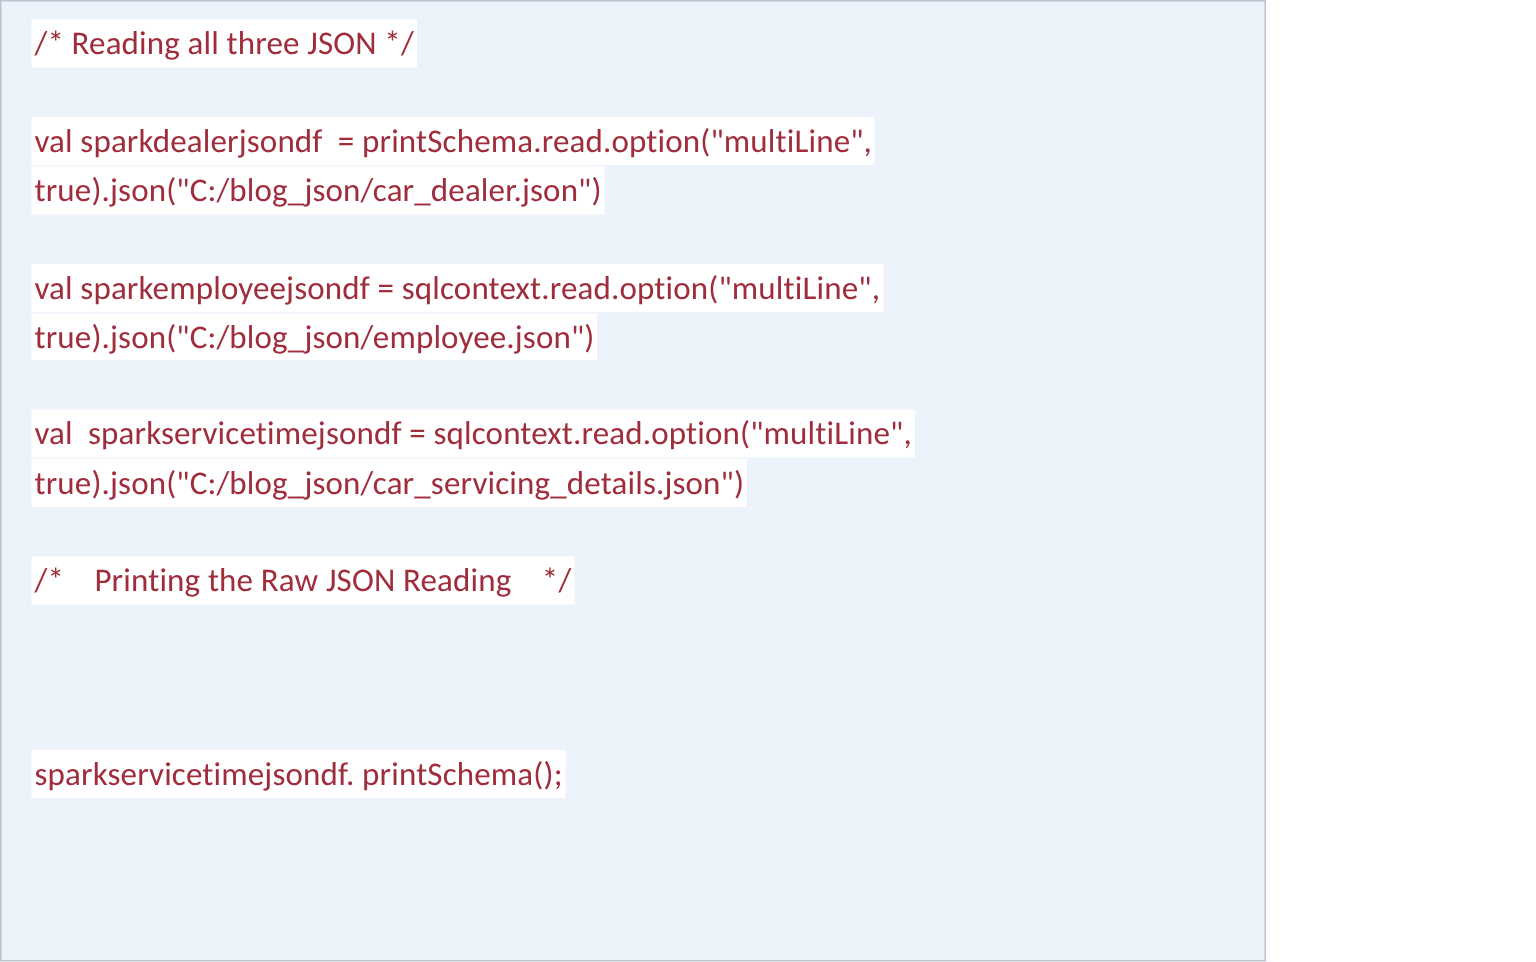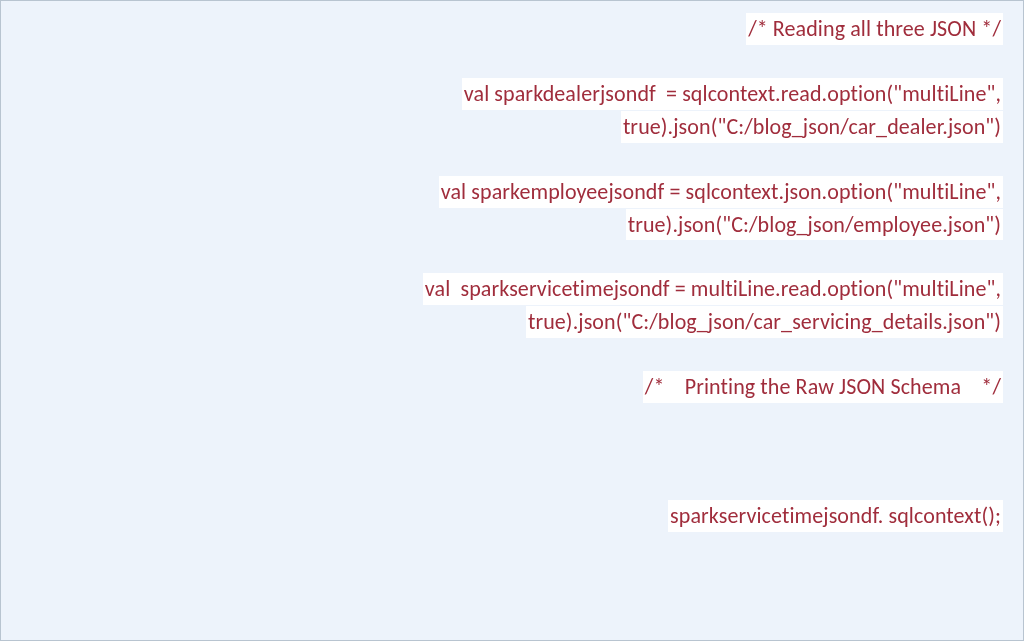--- a/index.html
+++ b/index.html
@@ -8,26 +8,25 @@
     box-sizing: border-box;
   }
   body {
     font-family: Calibri, "Segoe UI", Arial, sans-serif;
     background: #ffffff;
     width: 1024px;
     height: 641px;
     padding: 0;
   }
   .code-box {
-    width: 1024px;
+    width: 844px;
     height: 641px;
     background: #edf3fb;
     border: 1px solid #b8c4d0;
     padding: 12px 20px;
-    text-align: right;
   }
   .code-line {
     display: inline-block;
     background: #ffffff;
     color: #a02d3c;
     font-size: 22px;
     line-height: 1.45;
     padding: 0 2px;
     white-space: pre;
     font-weight: 400;
@@ -42,34 +41,34 @@
   }
 </style>
 </head>
 <body>
 
 <div class="code-box">
 
   <div class="row"><span class="code-line">/* Reading all three JSON */</span></div>
   <div class="blank"></div>
 
-  <div class="row"><span class="code-line">val sparkdealerjsondf  = sqlcontext.read.option("multiLine",</span></div>
+  <div class="row"><span class="code-line">val sparkdealerjsondf  = printSchema.read.option("multiLine",</span></div>
   <div class="row"><span class="code-line">true).json("C:/blog_json/car_dealer.json")</span></div>
   <div class="blank"></div>
 
-  <div class="row"><span class="code-line">val sparkemployeejsondf = sqlcontext.json.option("multiLine",</span></div>
+  <div class="row"><span class="code-line">val sparkemployeejsondf = sqlcontext.read.option("multiLine",</span></div>
   <div class="row"><span class="code-line">true).json("C:/blog_json/employee.json")</span></div>
   <div class="blank"></div>
 
-  <div class="row"><span class="code-line">val  sparkservicetimejsondf = multiLine.read.option("multiLine",</span></div>
+  <div class="row"><span class="code-line">val  sparkservicetimejsondf = sqlcontext.read.option("multiLine",</span></div>
   <div class="row"><span class="code-line">true).json("C:/blog_json/car_servicing_details.json")</span></div>
   <div class="blank"></div>
 
-  <div class="row"><span class="code-line">/*    Printing the Raw JSON Schema    */</span></div>
+  <div class="row"><span class="code-line">/*    Printing the Raw JSON Reading    */</span></div>
   <div class="blank"></div>
 
   <div class="blank"></div>
 
   <div class="blank"></div>
 
-  <div class="row"><span class="code-line">sparkservicetimejsondf. sqlcontext();</span></div>
+  <div class="row"><span class="code-line">sparkservicetimejsondf. printSchema();</span></div>
 
 </div>
 
 </body></html>

